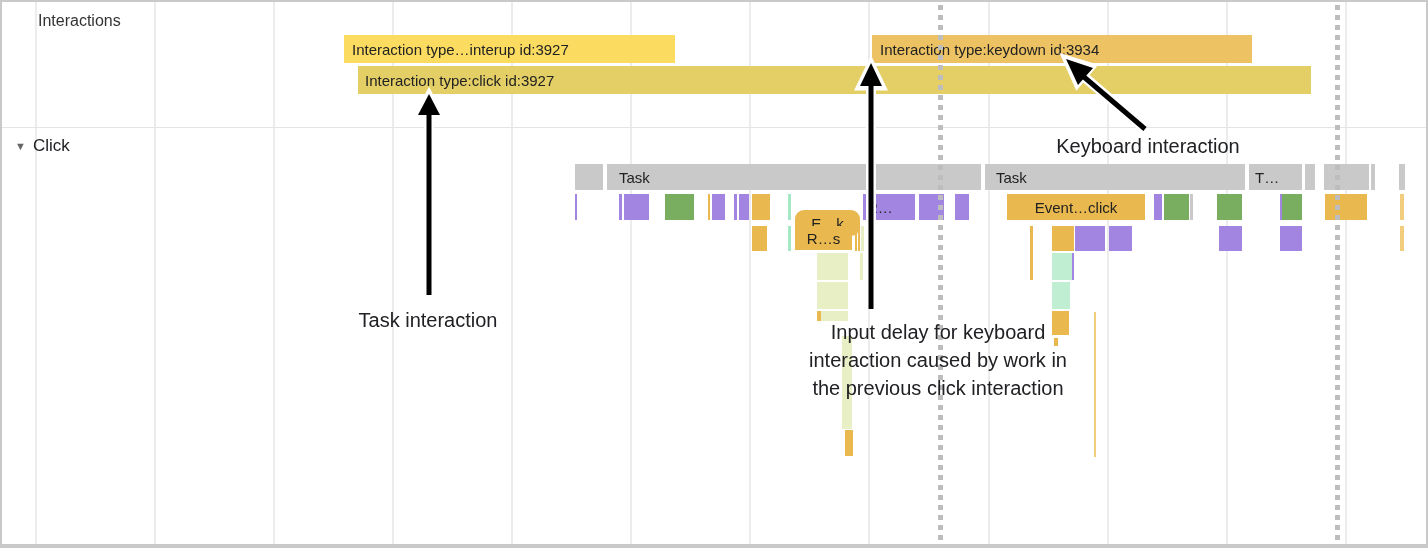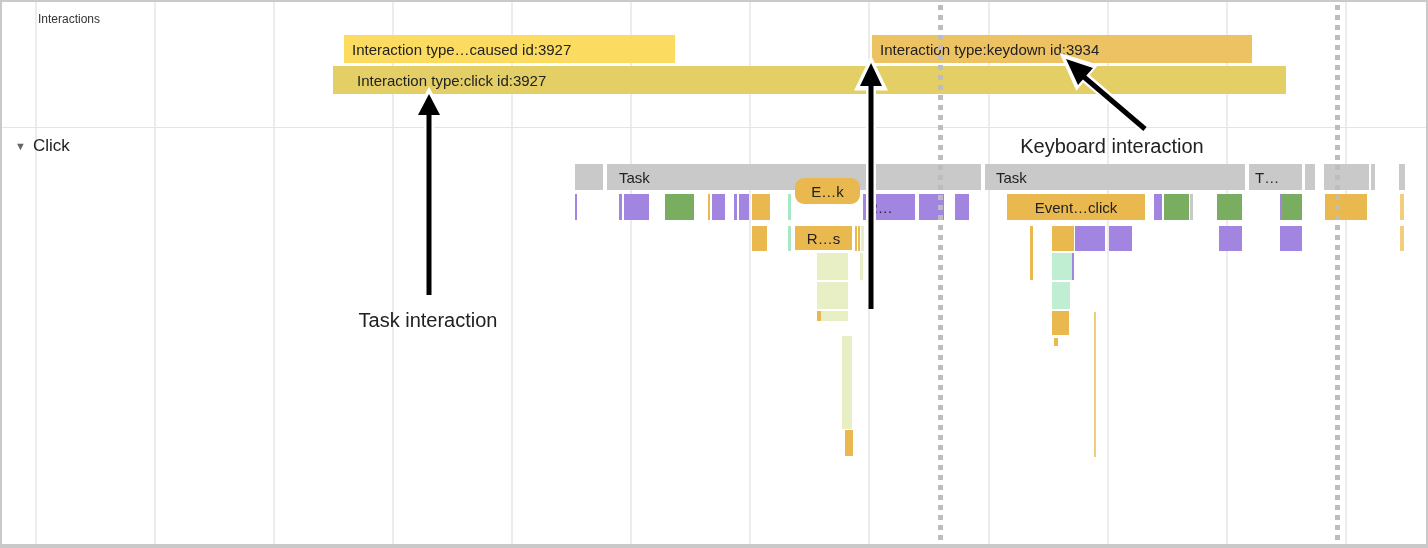--- a/index.html
+++ b/index.html
@@ -10,21 +10,21 @@
   }
   .gridline{position:absolute;top:0;bottom:0;width:2px;z-index:0;}
   .dotted{position:absolute;top:3px;bottom:0;width:5px;z-index:5;}
   .divider{position:absolute;left:0;right:0;top:125px;height:1px;background:#e4e4e4;z-index:1;}
   .bar{
     position:absolute;z-index:2;display:flex;align-items:center;
     overflow:hidden;white-space:nowrap;font-size:15px;color:#222;box-sizing:border-box;
   }
   .bar.center{justify-content:center;}
   .track-label{position:absolute;z-index:8;color:#333;}
-  .lbl-interactions{left:36px;top:10px;font-size:12px;}
+  .lbl-interactions{left:36px;top:10px;font-size:16px;}
   .main-header{position:absolute;left:13px;top:134px;z-index:8;display:flex;align-items:center;}
   .tri{font-size:11px;color:#666;margin-right:7px;}
   .lbl-main{font-size:17px;color:#202124;}
   .annotation{
     position:absolute;z-index:8;transform:translateX(-50%);text-align:center;
     font-size:20px;line-height:28px;color:#202124;white-space:nowrap;
   }
   svg.arrows{position:absolute;left:0;top:0;z-index:9;pointer-events:none;}
 </style>
 </head>
@@ -36,59 +36,64 @@
 
   <div class="track-label lbl-interactions">Interactions</div>
 
   <div class="main-header">
     <span class="tri">▼</span>
     <span class="lbl-main">Click</span>
   </div>
 
   <div class="annotation" style="left:426px;top:304px">Task interaction</div>
 
-  <div class="annotation" style="left:1110px;top:130px">Keyboard interaction</div>
+  <div class="annotation" style="left:1146px;top:130px">Keyboard interaction</div>
 
+  <div class="annotation" style="left:936px;top:316px">
+    <div>Input delay for keyboard</div>
+    <div>interaction caused by work in</div>
+    <div>the previous click interaction</div>
+  </div>
 
   <div class="gridline" style="left: 33px; background: rgb(236, 236, 236);"></div>
     <div class="gridline" style="left: 152px; background: rgb(236, 236, 236);"></div>
     <div class="gridline" style="left: 271px; background: rgb(236, 236, 236);"></div>
     <div class="gridline" style="left: 390px; background: rgb(236, 236, 236);"></div>
     <div class="gridline" style="left: 509px; background: rgb(236, 236, 236);"></div>
     <div class="gridline" style="left: 628px; background: rgb(236, 236, 236);"></div>
     <div class="gridline" style="left: 747px; background: rgb(236, 236, 236);"></div>
     <div class="gridline" style="left: 866px; background: rgb(236, 236, 236);"></div>
     <div class="gridline" style="left: 986px; background: rgb(236, 236, 236);"></div>
     <div class="gridline" style="left: 1105px; background: rgb(236, 236, 236);"></div>
     <div class="gridline" style="left: 1224px; background: rgb(236, 236, 236);"></div>
     <div class="gridline" style="left: 1343px; background: rgb(236, 236, 236);"></div>
     <div class="dotted" style="left: 936px; background: repeating-linear-gradient(rgb(189, 189, 189) 0px, rgb(189, 189, 189) 5px, transparent 5px, transparent 10px);"></div>
     <div class="dotted" style="left: 1333px; background: repeating-linear-gradient(rgb(189, 189, 189) 0px, rgb(189, 189, 189) 5px, transparent 5px, transparent 10px);"></div>
-    <div class="bar" style="left: 342px; top: 33px; width: 331px; height: 28px; background: rgb(252, 220, 96); padding-left: 8px;">Interaction type…caused id:3927</div>
+    <div class="bar" style="left: 342px; top: 33px; width: 331px; height: 28px; background: rgb(252, 220, 96); padding-left: 8px;">Interaction type…interup id:3927</div>
     <div class="bar" style="left: 870px; top: 33px; width: 380px; height: 28px; background: rgb(237, 194, 98); padding-left: 8px;">Interaction type:keydown id:3934</div>
-    <div class="bar" style="left: 331px; top: 64px; width: 953px; height: 28px; background: rgb(227, 207, 102); padding-left: 24px;">Interaction type:click id:3927</div>
+    <div class="bar" style="left: 356px; top: 64px; width: 953px; height: 28px; background: rgb(227, 207, 102); padding-left: 7px;">Interaction type:click id:3927</div>
     <div class="bar" style="left: 573px; top: 162px; width: 28px; height: 26px; background: rgb(201, 201, 201);"></div>
     <div class="bar" style="left: 605px; top: 162px; width: 374px; height: 26px; background: rgb(201, 201, 201); padding-left: 12px;">Task</div>
     <div class="bar" style="left: 983px; top: 162px; width: 260px; height: 26px; background: rgb(201, 201, 201); padding-left: 11px;">Task</div>
     <div class="bar" style="left: 1247px; top: 162px; width: 53px; height: 26px; background: rgb(201, 201, 201); padding-left: 6px;">T…</div>
     <div class="bar" style="left: 1303px; top: 162px; width: 10px; height: 26px; background: rgb(201, 201, 201);"></div>
     <div class="bar" style="left: 1322px; top: 162px; width: 45px; height: 26px; background: rgb(201, 201, 201);"></div>
     <div class="bar" style="left: 1369px; top: 162px; width: 4px; height: 26px; background: rgb(201, 201, 201);"></div>
     <div class="bar" style="left: 1397px; top: 162px; width: 6px; height: 26px; background: rgb(201, 201, 201);"></div>
     <div class="bar" style="left: 573px; top: 192px; width: 2px; height: 26px; background: rgb(161, 133, 224);"></div>
     <div class="bar" style="left: 617px; top: 192px; width: 3px; height: 26px; background: rgb(161, 133, 224);"></div>
     <div class="bar" style="left: 622px; top: 192px; width: 25px; height: 26px; background: rgb(161, 133, 224);"></div>
     <div class="bar" style="left: 663px; top: 192px; width: 29px; height: 26px; background: rgb(121, 174, 96);"></div>
     <div class="bar" style="left: 706px; top: 192px; width: 2px; height: 26px; background: rgb(233, 184, 78);"></div>
     <div class="bar" style="left: 710px; top: 192px; width: 13px; height: 26px; background: rgb(161, 133, 224);"></div>
     <div class="bar" style="left: 732px; top: 192px; width: 3px; height: 26px; background: rgb(161, 133, 224);"></div>
     <div class="bar" style="left: 737px; top: 192px; width: 10px; height: 26px; background: rgb(161, 133, 224);"></div>
     <div class="bar" style="left: 750px; top: 192px; width: 18px; height: 26px; background: rgb(233, 184, 78);"></div>
     <div class="bar" style="left: 786px; top: 192px; width: 3px; height: 26px; background: rgb(166, 232, 198);"></div>
-    <div class="bar center" style="left: 793px; top: 176px; width: 65px; height: 26px; background: rgb(233, 184, 78); border-radius: 9px;">E…k</div>
+    <div class="bar center" style="left: 793px; top: 208px; width: 65px; height: 26px; background: rgb(233, 184, 78); border-radius: 9px;">E…k</div>
     <div class="bar" style="left: 861px; top: 192px; width: 52px; height: 26px; background: rgb(161, 133, 224); padding-left: 4px;">R…</div>
     <div class="bar" style="left: 917px; top: 192px; width: 25px; height: 26px; background: rgb(161, 133, 224);"></div>
     <div class="bar" style="left: 953px; top: 192px; width: 14px; height: 26px; background: rgb(161, 133, 224);"></div>
     <div class="bar center" style="left: 1005px; top: 192px; width: 138px; height: 26px; background: rgb(233, 184, 78);">Event…click</div>
     <div class="bar" style="left: 1152px; top: 192px; width: 8px; height: 26px; background: rgb(161, 133, 224);"></div>
     <div class="bar" style="left: 1162px; top: 192px; width: 25px; height: 26px; background: rgb(121, 174, 96);"></div>
     <div class="bar" style="left: 1188px; top: 192px; width: 3px; height: 26px; background: rgb(201, 201, 201);"></div>
     <div class="bar" style="left: 1215px; top: 192px; width: 25px; height: 26px; background: rgb(121, 174, 96);"></div>
     <div class="bar" style="left: 1278px; top: 192px; width: 2px; height: 26px; background: rgb(161, 133, 224);"></div>
     <div class="bar" style="left: 1280px; top: 192px; width: 20px; height: 26px; background: rgb(121, 174, 96);"></div>

